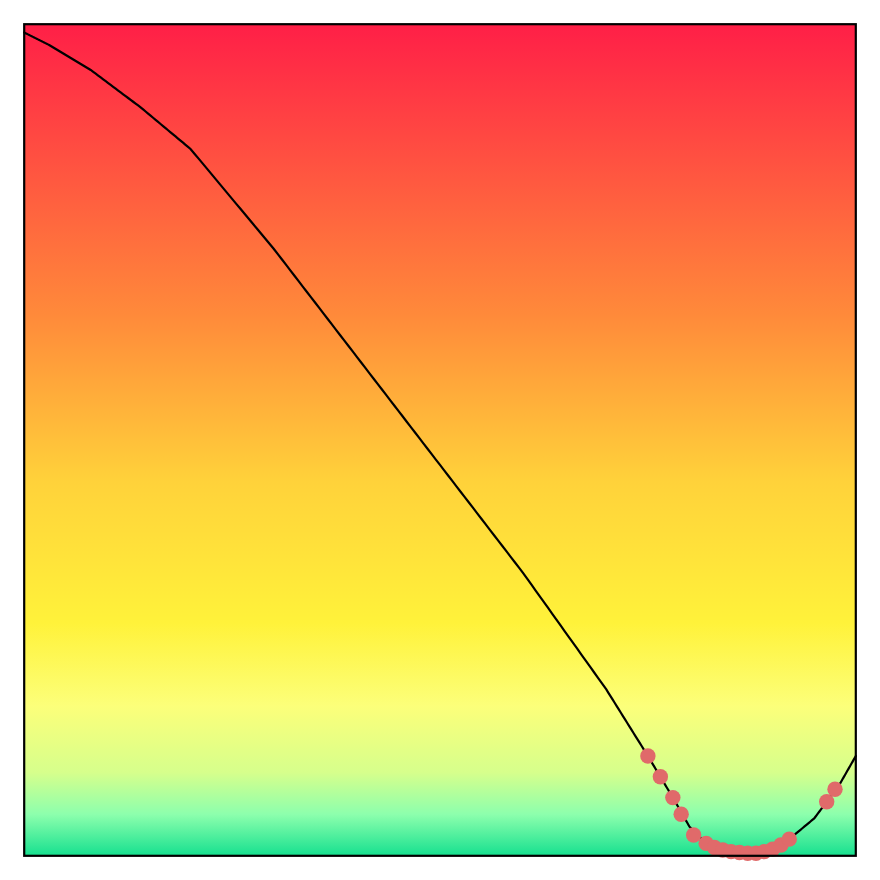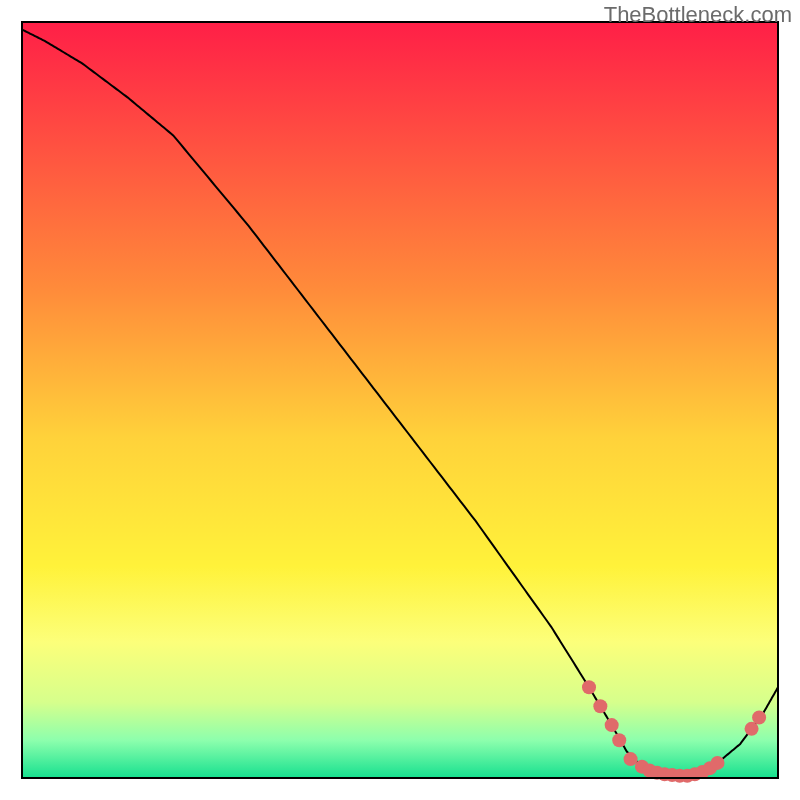--- a/index.html
+++ b/index.html
@@ -26,21 +26,20 @@
   }
   svg {
     position: absolute;
     top: 0;
     left: 0;
   }
 </style>
 </head>
 <body>
 <div class="container">
-  <div class="watermark">TheBottleneck.com</div>
   <svg id="chart-svg" width="800" height="800" viewBox="0 0 800 800">
       <defs>
         <linearGradient id="bg-grad" x1="0" y1="0" x2="0" y2="1">
           <stop offset="0%" stop-color="#ff1f47"></stop>
           <stop offset="35%" stop-color="#ff8a3a"></stop>
           <stop offset="55.00000000000001%" stop-color="#ffd23a"></stop>
           <stop offset="72%" stop-color="#fff23a"></stop>
           <stop offset="82%" stop-color="#fcff7a"></stop>
           <stop offset="90%" stop-color="#d6ff8c"></stop>
           <stop offset="95%" stop-color="#8dffad"></stop>

